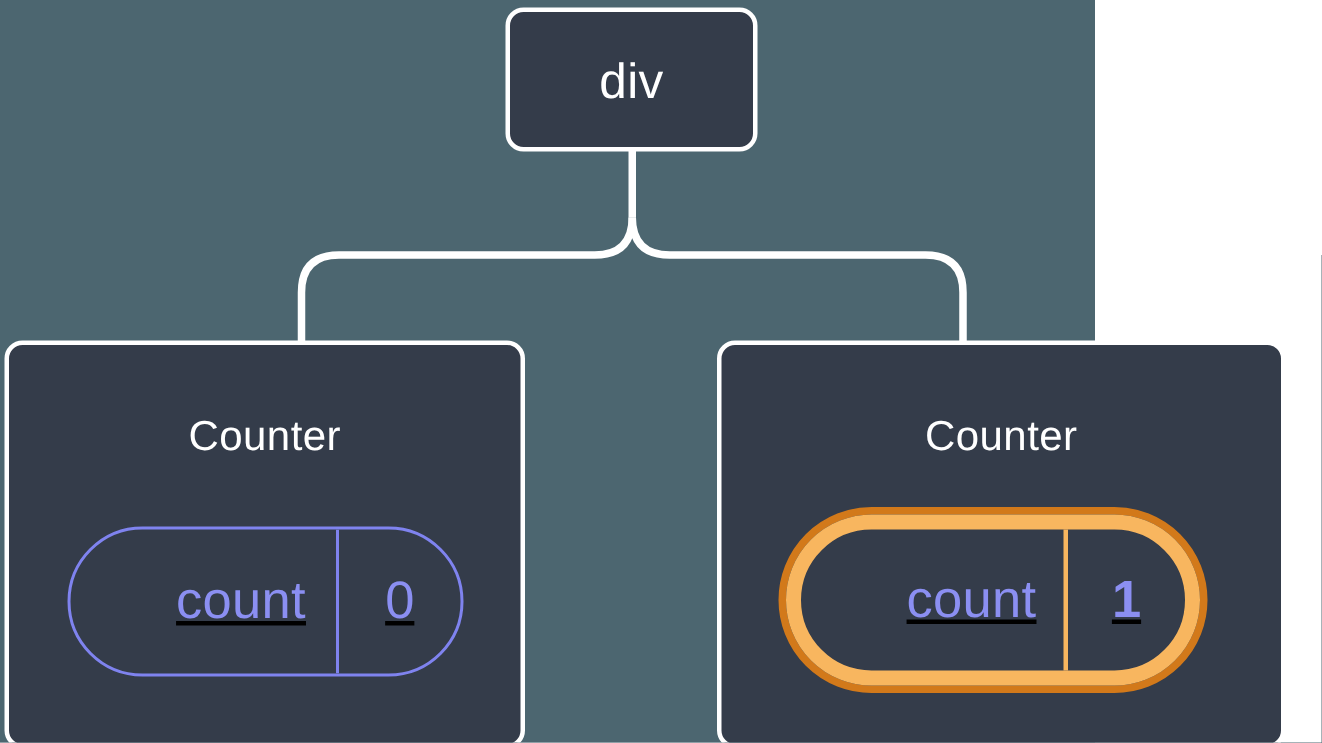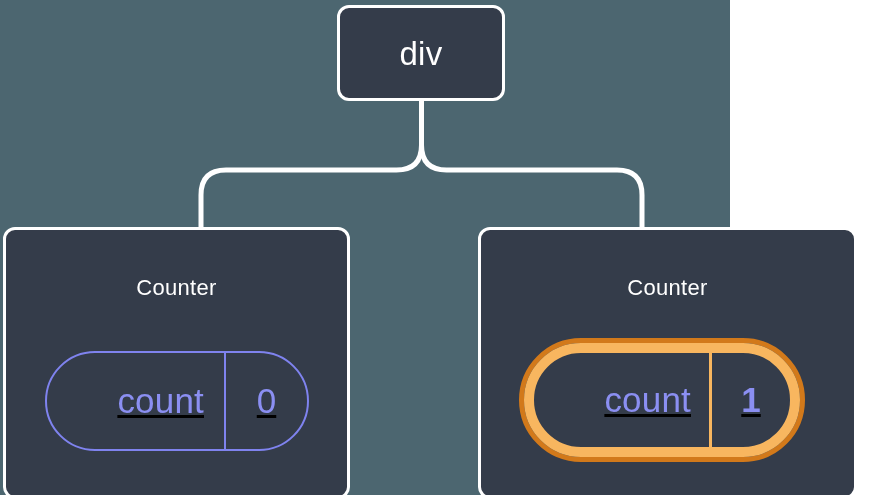--- a/index.html
+++ b/index.html
@@ -66,21 +66,21 @@
   }
   #node-counter-right {
     left: 478px;
     top: 227px;
     width: 379px;
     height: 272px;
   }
 
   .node-title {
     color: #ffffff;
-    font-size: 22px;
+    font-size: 28px;
     line-height: 1;
     letter-spacing: 0.3px;
     margin-top: 47px;
   }
 
   
   .pill-wrap {
     position: absolute;
     text-decoration: underline;
   }

